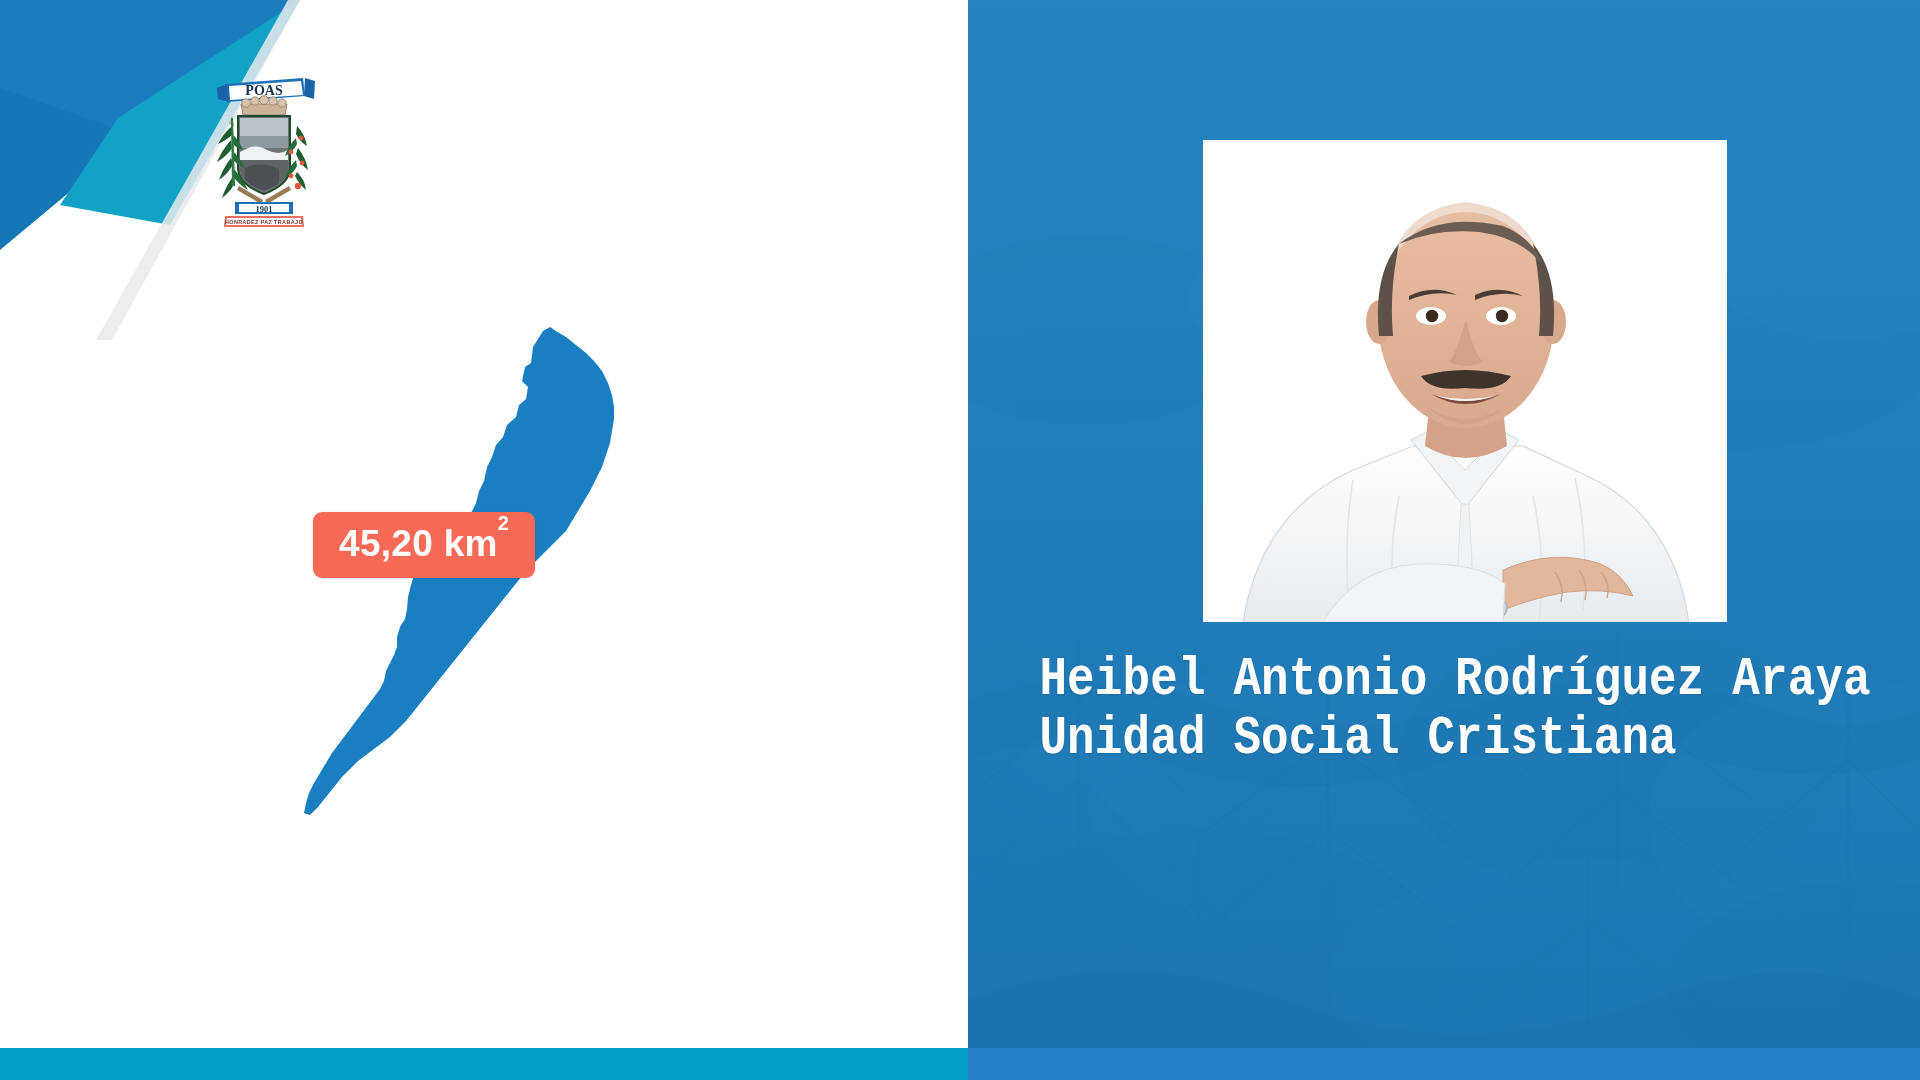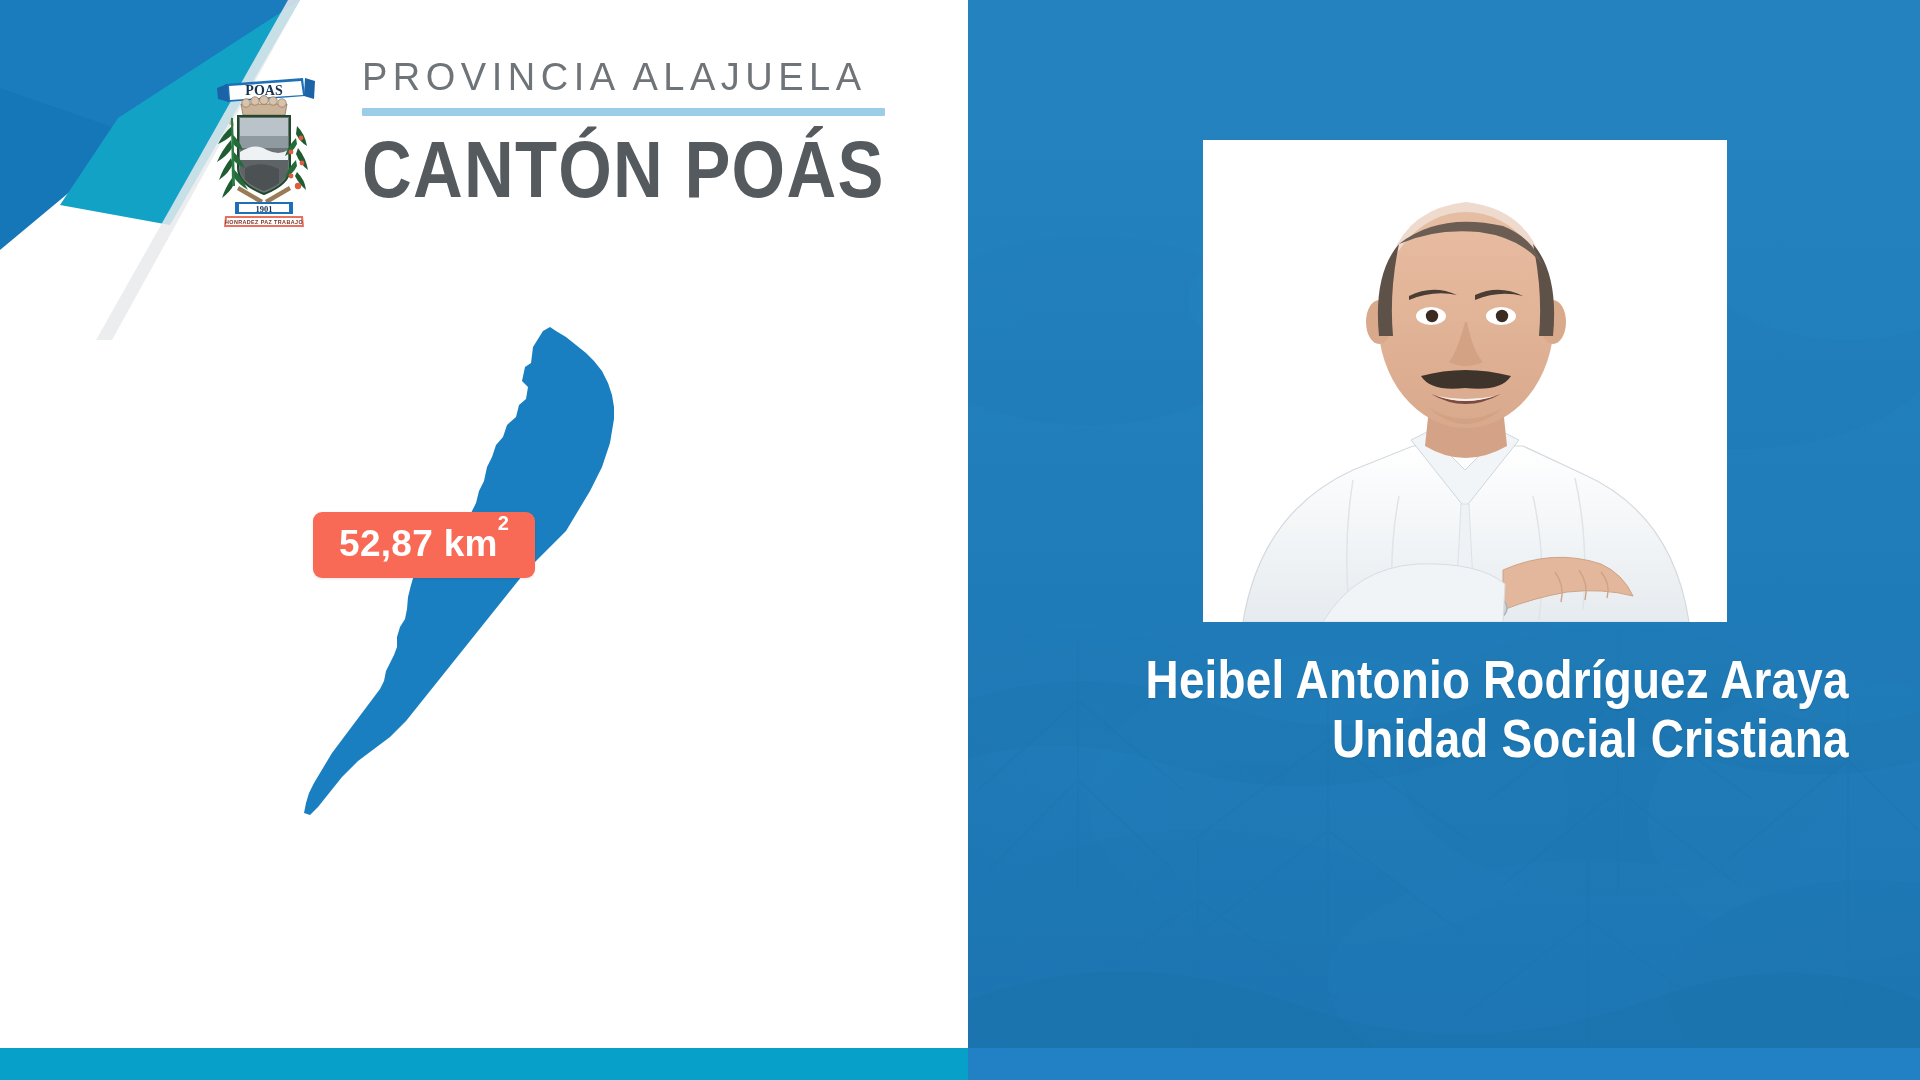--- a/index.html
+++ b/index.html
@@ -68,21 +68,21 @@
     background:linear-gradient(180deg, rgba(36,131,190,0.92) 0%, rgba(32,126,186,0.72) 34%, rgba(30,120,180,0.55) 62%, rgba(28,116,176,0.62) 100%);
   }
 
   .photo-frame {
     position:absolute; left:235px; top:140px; width:524px; height:482px;
     background:#ffffff; overflow:hidden; z-index:3;
   }
   .photo-frame svg { display:block; }
 
   .name-block {
-    position:absolute; left:0; top:650px; width:952px; text-align:right; z-index:3;
+    position:absolute; left:0; top:650px; width:952px; text-align:left; z-index:3;font-family:Liberation Mono, monospace;
   }
   .cand-name, .cand-party {
     color:#ffffff; font-weight:700; font-size:54px; line-height:1.10;
     letter-spacing:0.2px; white-space:nowrap;
     transform:scaleX(0.85); transform-origin:center center;
     text-shadow:0 1px 2px rgba(0,0,0,0.12);
   }
 
   .right-bottom-bar {
     position:absolute; left:0; bottom:0; width:952px; height:32px; background:#2181c4;
@@ -162,25 +162,20 @@
         <path d="M30,134 L88,134 L88,146 L30,146 Z" fill="#1d6fb8"></path>
         <path d="M34,136 L84,136 L84,144 L34,144 Z" fill="#ffffff"></path>
         <text x="59" y="143.5" font-family="Liberation Serif, serif" font-size="8.5" font-weight="700" fill="#14324f" text-anchor="middle">1901</text>
 
         <path d="M20,148 L98,148 L99,159 L19,159 Z" fill="#e8705c"></path>
         <path d="M22,150 L96,150 L97,157 L21,157 Z" fill="#ffffff"></path>
         <text x="59" y="156" font-family="Liberation Sans, sans-serif" font-size="5.4" font-weight="700" fill="#7a3026" text-anchor="middle" letter-spacing="0.4">HONRADEZ PAZ TRABAJO</text>
       </svg>
     </div>
 
-    <div class="header-block">
-      <div class="province-line">PROVINCIA ALAJUELA</div>
-      <div class="divider-rule"></div>
-      <div class="canton-title">CANTÓN POÁS</div>
-    </div>
 
     <div class="map-wrap">
       <svg width="420" height="520" viewBox="0 0 420 520" xmlns="http://www.w3.org/2000/svg">
         <path d="M243,6
                  L233,22 L231,38 L225,42 L222,56 L228,62 L226,74 L219,80
                  L216,92 L207,100 L203,112 L196,120 L192,132 L187,142
                  L184,156 L179,166 L176,178 L172,186 L168,196 L165,206
                  L160,214 L152,220 L144,224 L136,228 L128,234 L120,240
                  L114,250 L111,260 L108,272 L107,284 L105,294 L100,302
                  L97,312 L97,322 L94,330 L90,338 L86,346 L84,356
@@ -194,21 +189,21 @@
                  L210,266 L218,256 L226,246 L234,238 L242,230
                  L250,222 L258,214 L266,206 L272,196 L278,186
                  L284,176 L290,166 L296,154 L302,142 L306,130
                  L310,118 L312,106 L314,94 L314,82 L312,70
                  L308,58 L302,46 L294,36 L286,28 L276,20
                  L266,12 L256,6 L250,2 Z" fill="#1a7fc1"></path>
       </svg>
     </div>
 
     <div class="area-badge">
-      <span>52,87 km</span><sup>2</sup>
+      <span>45,20 km</span><sup>2</sup>
     </div>
 
     <div class="left-bottom-bar"></div>
   </div>
 
   <div class="right-panel">
 
     <div class="foliage">
       <svg viewBox="0 0 952 1080" preserveAspectRatio="none" xmlns="http://www.w3.org/2000/svg">
         <defs>

